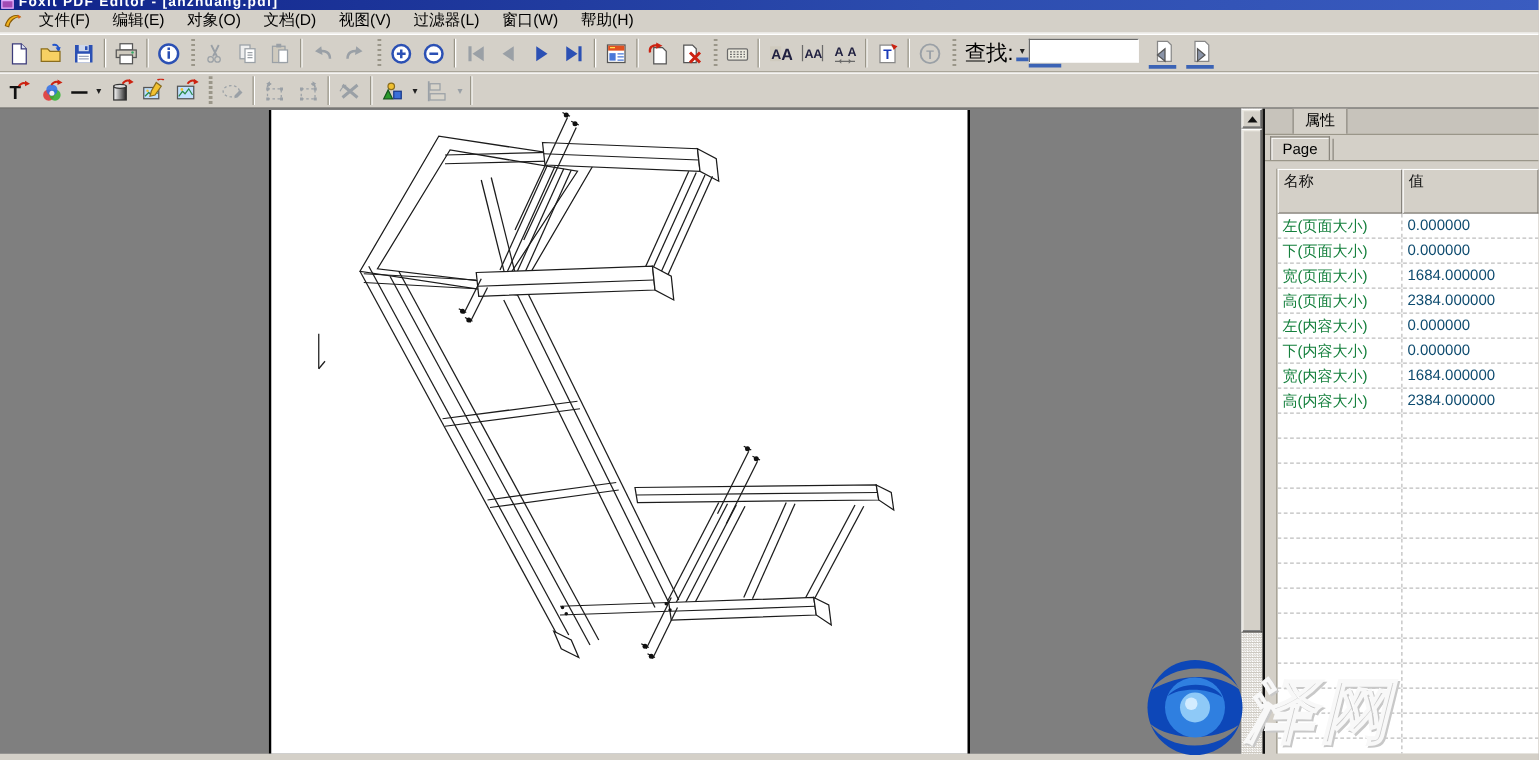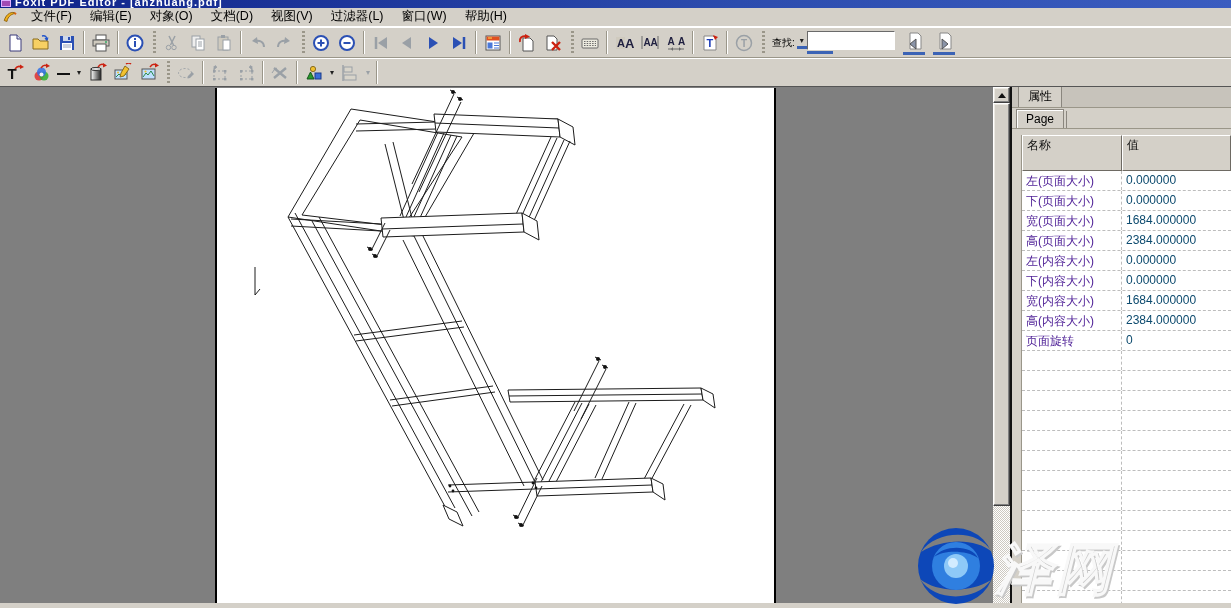--- a/index.html
+++ b/index.html
@@ -26,21 +26,21 @@
   .tb1 { height:31px; }
   .tb2 { height:29px; border-bottom:1px solid #555; }
   .tb { width:26px; height:25px; display:flex; align-items:center; justify-content:center; flex:none; }
   .tb svg { display:block; }
   .sep { width:2px; height:23px; border-left:1px solid #9a9689; border-right:1px solid #fff; margin:0 3px; flex:none; }
   .handle { width:3px; height:23px; margin:0 3px 0 5px; flex:none;
     background-image:repeating-linear-gradient(180deg,#9a9689 0 2px,transparent 2px 4px); }
   .dd { font-size:8px; color:#202020; width:10px; text-align:center; flex:none; }
   .dis { color:#9aa0a6; }
   .blu { color:#2b50b4; }
-  .find-label { font-size:10px; margin:0 2px 0 4px; white-space:nowrap; }
+  .find-label { font-size:17px; margin:0 2px 0 4px; white-space:nowrap; }
   .stack { display:flex; flex-direction:column; align-items:center; gap:1px; flex:none; }
   .fmark { height:3px; background:#3b63b5; }
   .find-input { width:88px; height:19px; background:#fff; font-size:12px; padding:0 3px;
     border:1px solid; border-color:#6a6a6a #fff #fff #6a6a6a; outline:none; }
 
   
   .main { display:flex; height:516px; }
   .canvas { flex:1; background:#7f7f7f; position:relative; overflow:hidden; }
   .page { position:absolute; left:215px; top:1px; width:561px; height:515px;
     background:#fff; border-left:2px solid #000; border-right:2px solid #000; }
@@ -52,39 +52,39 @@
     box-shadow:inset -1px -1px 0 #808080, inset 1px 1px 0 #ece9e2; flex:none; }
   .sbtn { height:16px; display:flex; align-items:center; justify-content:center; }
   .sbtn .tri-up { width:0; height:0; border-left:4px solid transparent; border-right:4px solid transparent;
     border-bottom:5px solid #111; }
   .sthumb { height:403px; }
 
   
   .panel { width:221px; flex:none; background:#d4d0c8; border-left:2px solid #111;
     display:flex; flex-direction:column; font-size:12px; overflow:hidden; }
   .pcaption-row { height:21px; background:#c7c3bb; border-bottom:1px solid #9a9689;
-    display:flex; align-items:flex-end; padding-left:6px; flex:none; }
+    display:flex; align-items:flex-end; padding-left:22px; flex:none; }
   .pcaption { background:#d4d0c8; border:1px solid #8a867e; border-bottom:none;
     padding:2px 9px 2px 9px; font-size:12px; color:#000; }
   .ptab-row { height:21px; background:#d4d0c8; border-bottom:1px solid #9a9689;
     display:flex; align-items:flex-end; padding-left:4px; flex:none; }
   .ptab { border:1px solid #8a867e; border-bottom:none; background:#d4d0c8;
     padding:2px 9px; font-size:12px; color:#000; box-shadow:inset 1px 1px 0 #fff; }
   .ptab-tail { width:1px; height:17px; background:#8a867e; margin-left:2px; }
   .grid { margin:6px 0 0 9px; flex:1; display:flex; flex-direction:column; overflow:hidden;
     border-left:1px solid #9a9689; }
   .grid-head { display:flex; height:36px; flex:none; }
   .ghcell { background:#d4d0c8; border:1px solid; border-color:#fff #6e6a63 #6e6a63 #fff;
     padding:1px 4px; font-size:12px; color:#111; overflow:hidden; white-space:nowrap; }
   .ghcell.c1 { width:100px; flex:none; }
   .ghcell.c2 { flex:1; }
   .grid-body { background:#fff; flex:1; overflow:hidden; }
   .prow { display:flex; height:20px; border-bottom:1px dashed #bdbdbd; }
   .pcell { padding:2px 4px; font-size:12px; overflow:hidden; white-space:nowrap; }
-  .pcell.c1 { width:100px; flex:none; color:#4c1d95; border-right:1px dashed #bdbdbd; }
+  .pcell.c1 { width:100px; flex:none; color:#15803d; border-right:1px dashed #bdbdbd; }
   .pcell.c2 { flex:1; color:#0c4a6e; }
 
   
   .watermark { position:absolute; left:898px; top:522px; width:225px; height:86px;
     z-index:40; pointer-events:none;font-style:italic; }
 </style>
 </head>
 <body>
 
 <div class="app">
@@ -592,24 +592,20 @@
               <div class="pcell c2">0.000000</div>
             </div>
           <div class="prow">
               <div class="pcell c1">宽(内容大小)</div>
               <div class="pcell c2">1684.000000</div>
             </div>
           <div class="prow">
               <div class="pcell c1">高(内容大小)</div>
               <div class="pcell c2">2384.000000</div>
             </div>
-          <div class="prow">
-              <div class="pcell c1">页面旋转</div>
-              <div class="pcell c2">0</div>
-            </div>
           <div>
               <div class="prow">
                 <div class="pcell c1"></div>
                 <div class="pcell c2"></div>
               </div>
               <div class="prow">
                 <div class="pcell c1"></div>
                 <div class="pcell c2"></div>
               </div>
               <div class="prow">

